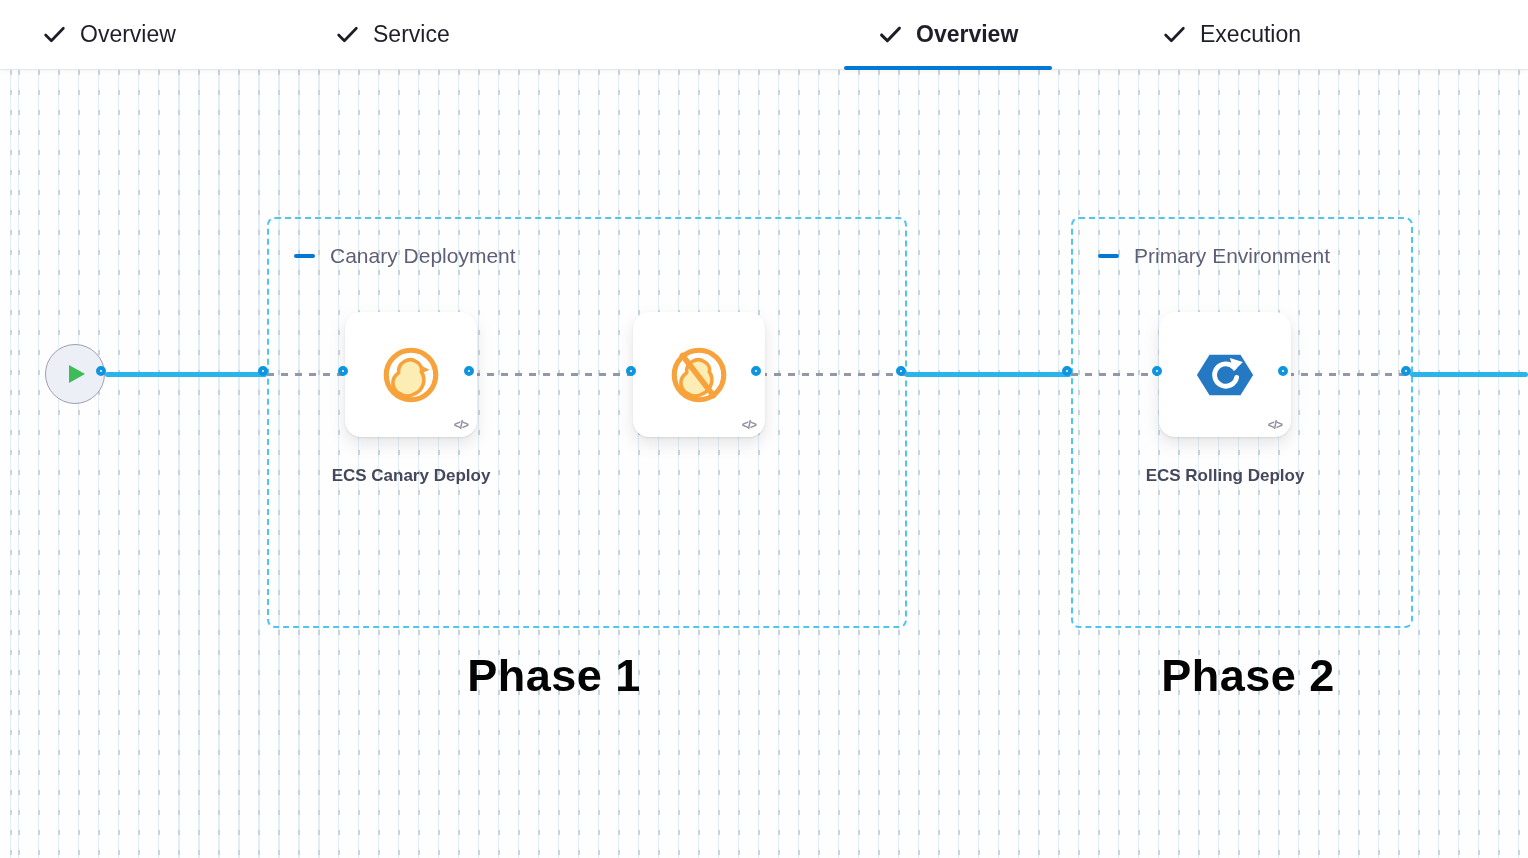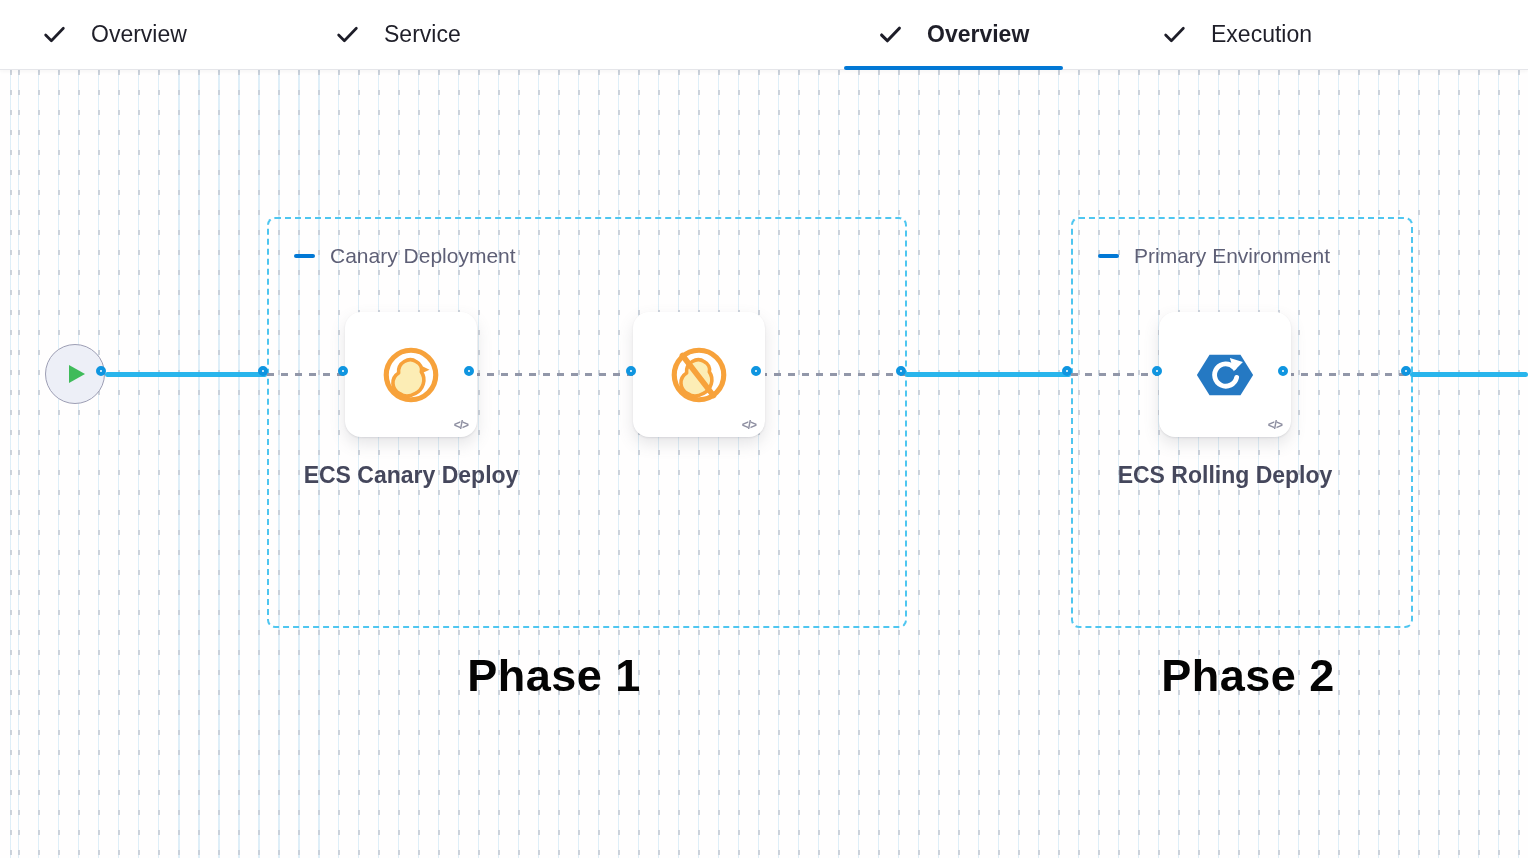--- a/index.html
+++ b/index.html
@@ -5,21 +5,21 @@
   * { margin:0; padding:0; box-sizing:border-box; }
   html,body { width:1528px; height:858px; overflow:hidden;
     font-family:"Liberation Sans", sans-serif; background:#fff; }
   .app { position:relative; width:1528px; height:858px; }
 
   
   .tabbar { position:absolute; top:0; left:0; width:1528px; height:70px;
     background:#fff; border-bottom:1px solid #e5e6ea; z-index:20;
     box-shadow:0 1px 4px rgba(30,30,40,.05); }
   .tab { position:absolute; top:0; height:69px; display:flex; align-items:center;
-    gap:24px; padding:0 28px; font-size:23px; color:#1f1f29; cursor:pointer; }
+    gap:13px; padding:0 28px; font-size:23px; color:#1f1f29; cursor:pointer; }
   .tab .check-svg { width:25px; height:25px; flex:0 0 auto; }
   .tab.active { font-weight:700; padding:0 34px; }
   .tab.active::after { content:""; position:absolute; left:0; right:0; bottom:-1px;
     height:4px; background:#0278d5; border-radius:2px; }
 
   
   .canvas { position:absolute; top:70px; left:0; width:1528px; height:788px;
     background:#fffefe; }
   .canvas::before { content:""; position:absolute; inset:0; pointer-events:none;
     background:repeating-linear-gradient(to right,
@@ -53,21 +53,21 @@
     background:#edeff7; border:1.5px solid #9d9eb4; display:flex; align-items:center;
     justify-content:center; z-index:5; cursor:pointer; }
   .start-node svg { margin-left:4px; }
 
   .step-node { top:242px; width:132px; height:125px; background:#fff; border-radius:16px;
     z-index:5; display:flex; align-items:center; justify-content:center; cursor:pointer;
     box-shadow:0 1px 2px rgba(40,41,61,.10), 0 7px 16px rgba(96,97,112,.16); }
   .code-glyph { position:absolute; right:9px; bottom:5px; font-size:12px; font-weight:700;
     color:#8f90a2; letter-spacing:-1px; }
 
-  .step-label { top:385px; width:220px; text-align:center; font-size:23px;
+  .step-label { top:385px; width:220px; text-align:center; font-size:17px;
     line-height:41px; font-weight:600; color:#45475c; z-index:3; }
 
   .phase-label { top:580px; width:320px; text-align:center; font-size:45px;
     font-weight:700; color:#040404; z-index:3; letter-spacing:.5px; }
 </style>
 </head>
 <body>
 
 <div class="app">
 

